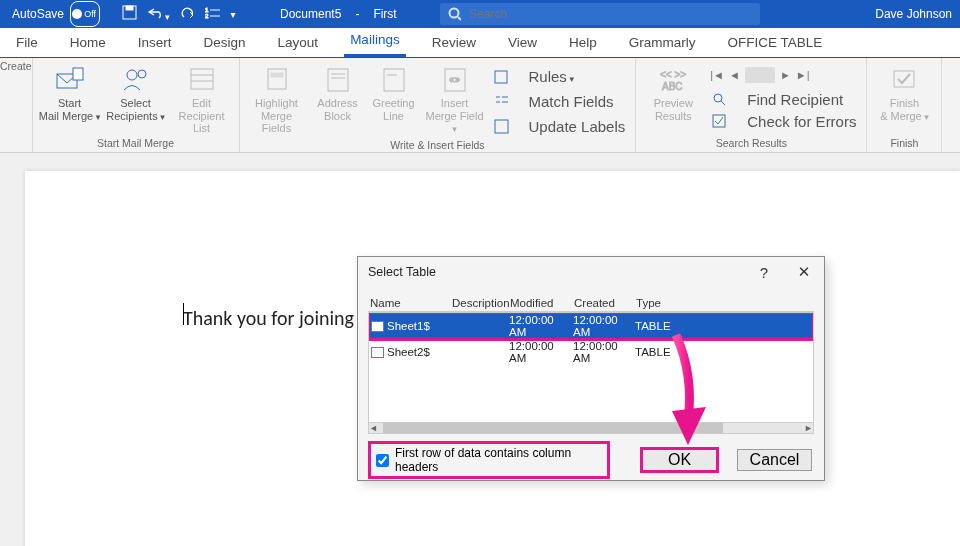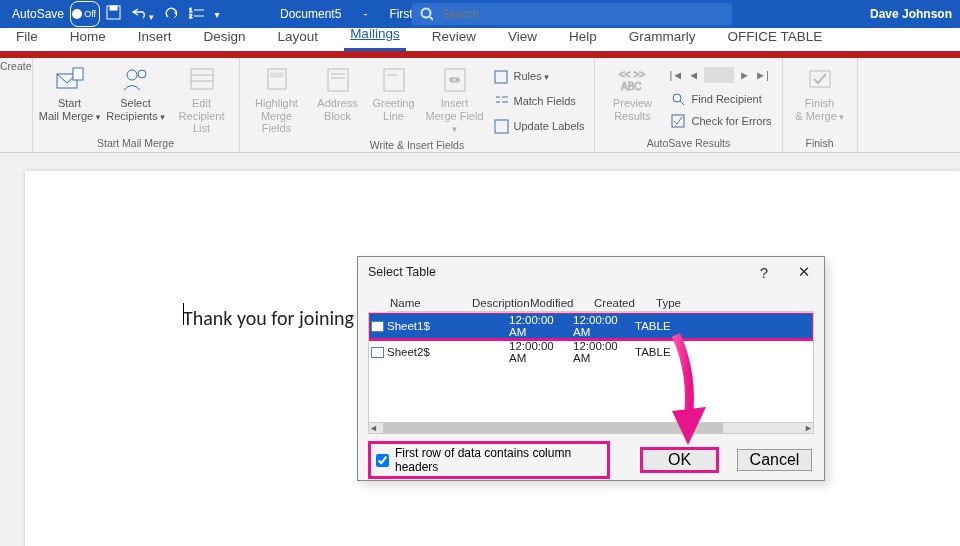--- a/index.html
+++ b/index.html
@@ -1,56 +1,56 @@
 <!DOCTYPE html>
 <html><head>
 <meta charset="utf-8">
 <style>
   * { box-sizing:border-box; margin:0; padding:0; font-family:"Segoe UI",Arial,sans-serif; }
   html,body { width:960px; height:546px; overflow:hidden; background:#fff; }
 
   
   .titlebar { height:28px; background:#185ABD; color:#fff; display:flex; align-items:center;
               font-size:12px; position:relative; }
-  .tb-left { display:flex; align-items:center; gap:6px; padding-left:12px; }
+  .tb-left { display:flex; align-items:center; gap:22px; padding-left:12px; }
   .autosave { display:flex; align-items:center; gap:6px; }
   .switch { width:30px; height:26px; border:1px solid #fff; border-radius:8px; position:relative;
             display:flex; align-items:center; }
   .switch .knob { width:10px; height:10px; border-radius:50%; background:#fff; position:absolute; left:1px; }
   .switch .off { font-size:9px; position:absolute; right:3px; }
   .qat { display:flex; align-items:center; gap:10px; }
   .qat-icon svg { fill:#fff; stroke:#fff; }
-  .doc-title { position:absolute; left:280px; display:flex; align-items:center; gap:22px;}
-  .searchbox { position:absolute; left:412px; width:320px; height:22px; background:#2F6FCE;
+  .doc-title { position:absolute; left:280px; display:flex; align-items:center; gap:14px;}
+  .searchbox { position:absolute; left:440px; width:320px; height:22px; background:#2F6FCE;
                border-radius:2px; display:flex; align-items:center; padding:0 8px; gap:8px;}
   .searchbox input { background:transparent; border:none; color:#E0E7F7; font-size:12px; outline:none; width:100%; }
   .searchbox svg { fill:none; stroke:#D8E4FA; stroke-width:2; }
-  .username { position:absolute; right:8px;font-weight:bold; }
+  .username { position:absolute; right:8px; }
 
   
   .tabstrip { height:30px; background:#fff; display:flex; align-items:flex-end; padding:0 10px;
-              gap:20px; font-size:13.5px; color:#4a4a4a; border-bottom:7px solid #b91c1c;}
+              gap:20px; font-size:13.5px; color:#4a4a4a; border-bottom:1px solid #b91c1c;}
   .tab { padding:5px 6px 7px; cursor:default; }
-  .tab.active { color:#185ABD; border-bottom:3px solid #185ABD; font-weight:500;text-decoration:underline;}
+  .tab.active { color:#185ABD; border-bottom:3px solid #185ABD; font-weight:500;}
 
   
   .ribbon { height:95px; background:#F3F3F3; border-bottom:1px solid #d0d0d0; display:flex; }
   .group { border-right:1px solid #d8d8d8; display:flex; flex-direction:column; }
   .group-body { flex:1; display:flex; align-items:flex-start; padding:4px 6px 0; gap:4px; }
   .group-label { font-size:10.5px; color:#666; text-align:center; padding:2px 0 3px; }
   .bigbtn { display:flex; flex-direction:column; align-items:center; width:52px; color:#555;
             font-size:11px; text-align:center; line-height:1.15; padding-top:3px;}
   .bigbtn.wide { width:62px;}
   .bigbtn .ico { width:32px; height:28px; margin-bottom:4px; display:flex; align-items:center;
                  justify-content:center; }
   .bigbtn.dim { color:#aaa; }
   .bigbtn.dim svg * { stroke:#bbb !important; }
   .drop::after { content:" ▾"; font-size:9px; }
   .stack { display:flex; flex-direction:column; gap:3px; padding-top:3px; }
-  .smbtn { display:flex; align-items:center; gap:5px; font-size:11px; color:#555; height:22px;
+  .smbtn { display:flex; align-items:center; gap:20px; font-size:15px; color:#555; height:22px;
            padding:0 4px; white-space:nowrap;}
   .smbtn svg { flex:none; }
   .navarrows { display:flex; align-items:center; gap:5px; padding:5px 2px;}
   .navarrows span { color:#777; font-size:11px;}
   .navrec { width:30px; height:16px; background:#ddd;}
 
   
   .canvas { position:absolute; top:153px; left:0; right:0; bottom:0; background:#F0F0F0; }
   .page { position:absolute; left:25px; top:18px; width:935px; height:400px; background:#fff;
           box-shadow:0 0 4px rgba(0,0,0,.15); }
@@ -61,21 +61,21 @@
 
   
   .dialog { position:absolute; left:357px; top:256px; width:468px; height:225px; background:#F4F4F4;
             border:1px solid #888; box-shadow:4px 4px 10px rgba(0,0,0,.15); font-size:12px; }
   .dlg-title { height:30px; display:flex; align-items:center; padding:0 10px; font-size:12.5px;
                color:#222; position:relative;}
   .dlg-close, .dlg-help { position:absolute; top:0; width:40px; height:30px; display:flex;
                align-items:center; justify-content:center; font-size:15px; color:#333;}
   .dlg-help { right:40px; } .dlg-close { right:0; }
   .listhead { position:absolute; top:40px; left:10px; right:10px; display:flex; font-size:11.5px;
-              color:#333; border-bottom:1px solid #ccc; padding:0 0 2px 2px;margin-left:20px;}
+              color:#333; border-bottom:1px solid #ccc; padding:0 0 2px 2px;}
   .listhead span:nth-child(1){width:82px} .listhead span:nth-child(2){width:58px}
   .listhead span:nth-child(3){width:64px} .listhead span:nth-child(4){width:62px}
   .listhead span:nth-child(5){width:50px}
   .listbody { position:absolute; top:55px; left:10px; right:10px; bottom:56px; background:#fff;
               border:1px solid #ccc; overflow:hidden;}
   .row { display:flex; font-size:11.5px; color:#222; padding:1px 0 1px 2px; align-items:center;}
   .row span:nth-child(1){width:80px; display:flex; align-items:center; gap:3px;}
   .row span:nth-child(2){width:58px} .row span:nth-child(3){width:64px}
   .row span:nth-child(4){width:62px} .row span:nth-child(5){width:50px}
   .row.selected { background:#1A5CBF; color:#fff;}
@@ -294,21 +294,21 @@
           </div>
           <div class="smbtn">
             <svg width="15" height="15">
               <rect x="1" y="1" width="12" height="12" fill="none" stroke="#3a6db5"></rect>
               <path d="M3 7 L6 10 L11 3" fill="none" stroke="#3a9b3a"></path>
             </svg>
             <span>Check for Errors</span>
           </div>
         </div>
       </div>
-      <div class="group-label">AutoSave Results</div>
+      <div class="group-label">Search Results</div>
     </div>
     <div class="group">
       <div class="group-body">
         <div class="bigbtn dim wide">
           <span class="ico">
             <svg width="30" height="28">
               <rect x="5" y="6" width="20" height="16" fill="none" stroke="#bbb"></rect>
               <path d="M9 14 L13 18 L21 9" fill="none" stroke="#3a9b3a" stroke-width="2"></path>
             </svg>
           </span>

